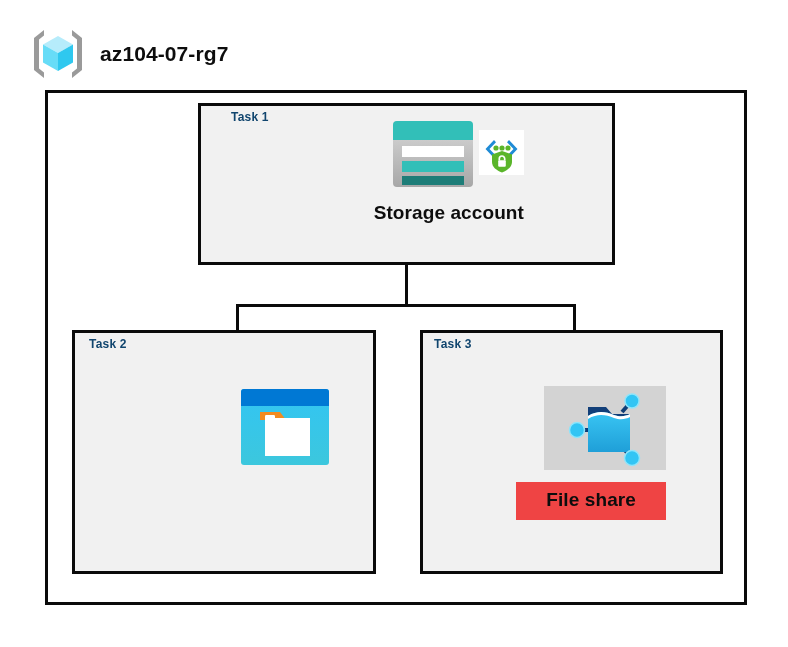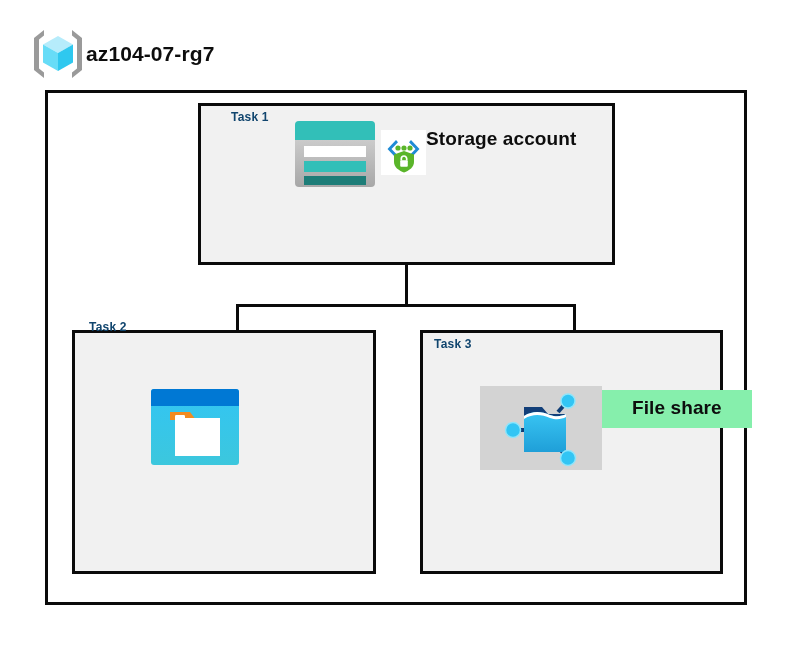--- a/index.html
+++ b/index.html
@@ -20,21 +20,21 @@
     overflow: hidden;
   }
 
   
   .rg-header {
     position: absolute;
     left: 30px;
     top: 27px;
     display: flex;
     align-items: center;
-    gap: 0;
+    gap: 14px;
   }
   .rg-icon {
     width: 56px;
     height: 54px;
     display: block;
   }
   .rg-title {
     font-size: 21px;
     font-weight: bold;
     color: #0d0d0d;
@@ -65,41 +65,41 @@
 
   .task-label {
     position: absolute;
     font-size: 12px;
     font-weight: bold;
     color: #10456e;
     white-space: nowrap;
     letter-spacing: 0.2px;
   }
   #task1-label { left: 231px; top: 110px; }
-  #task2-label { left: 89px;  top: 320px; }
+  #task2-label { left: 89px;  top: 337px; }
   #task3-label { left: 434px; top: 337px; }
 
   
   .conn {
     position: absolute;
     background: #0a0a0a;
   }
   .conn-v { width: 3px; }
   .conn-h { height: 3px; }
   #conn-stem   { left: 405px; top: 233px;  height: 74px; }
   #conn-bar    { left: 236px; top: 304px;  width: 340px; }
   #conn-left   { left: 236px; top: 304px;  height: 85px; }
   #conn-right  { left: 573px; top: 304px;  height: 94px; }
 
   
   .node {
     position: absolute;
     display: flex;
-    flex-direction: row;
-    align-items: flex-start;
+    flex-direction: column;
+    align-items: flex-end;
   }
   .node-label {
     font-size: 19px;
     font-weight: bold;
     color: #0d0d0d;
     white-space: nowrap;
     letter-spacing: 0.1px;
   }
 
   
@@ -122,23 +122,23 @@
   
   #fileshare-node { left: 480px; top: 386px; width: 186px; }
   .icon-hl {
     background: #d3d3d3;
     padding: 4px 22px 2px 22px;
     display: flex;
     justify-content: center;
   }
   .icon-fileshare { width: 78px; height: 78px; display: block; }
   #fileshare-label {
-    background: #86efac;
+    background: #ef4444;
     padding: 7px 30px 9px 30px;
-    margin-top: 4px;
+    margin-top: 12px;
   }
 </style>
 </head>
 <body>
 
 <div id="canvas">
 
   <div class="rg-header">
     <span class="rg-icon-wrap">
       <svg class="rg-icon" viewBox="0 0 56 54" xmlns="http://www.w3.org/2000/svg">

